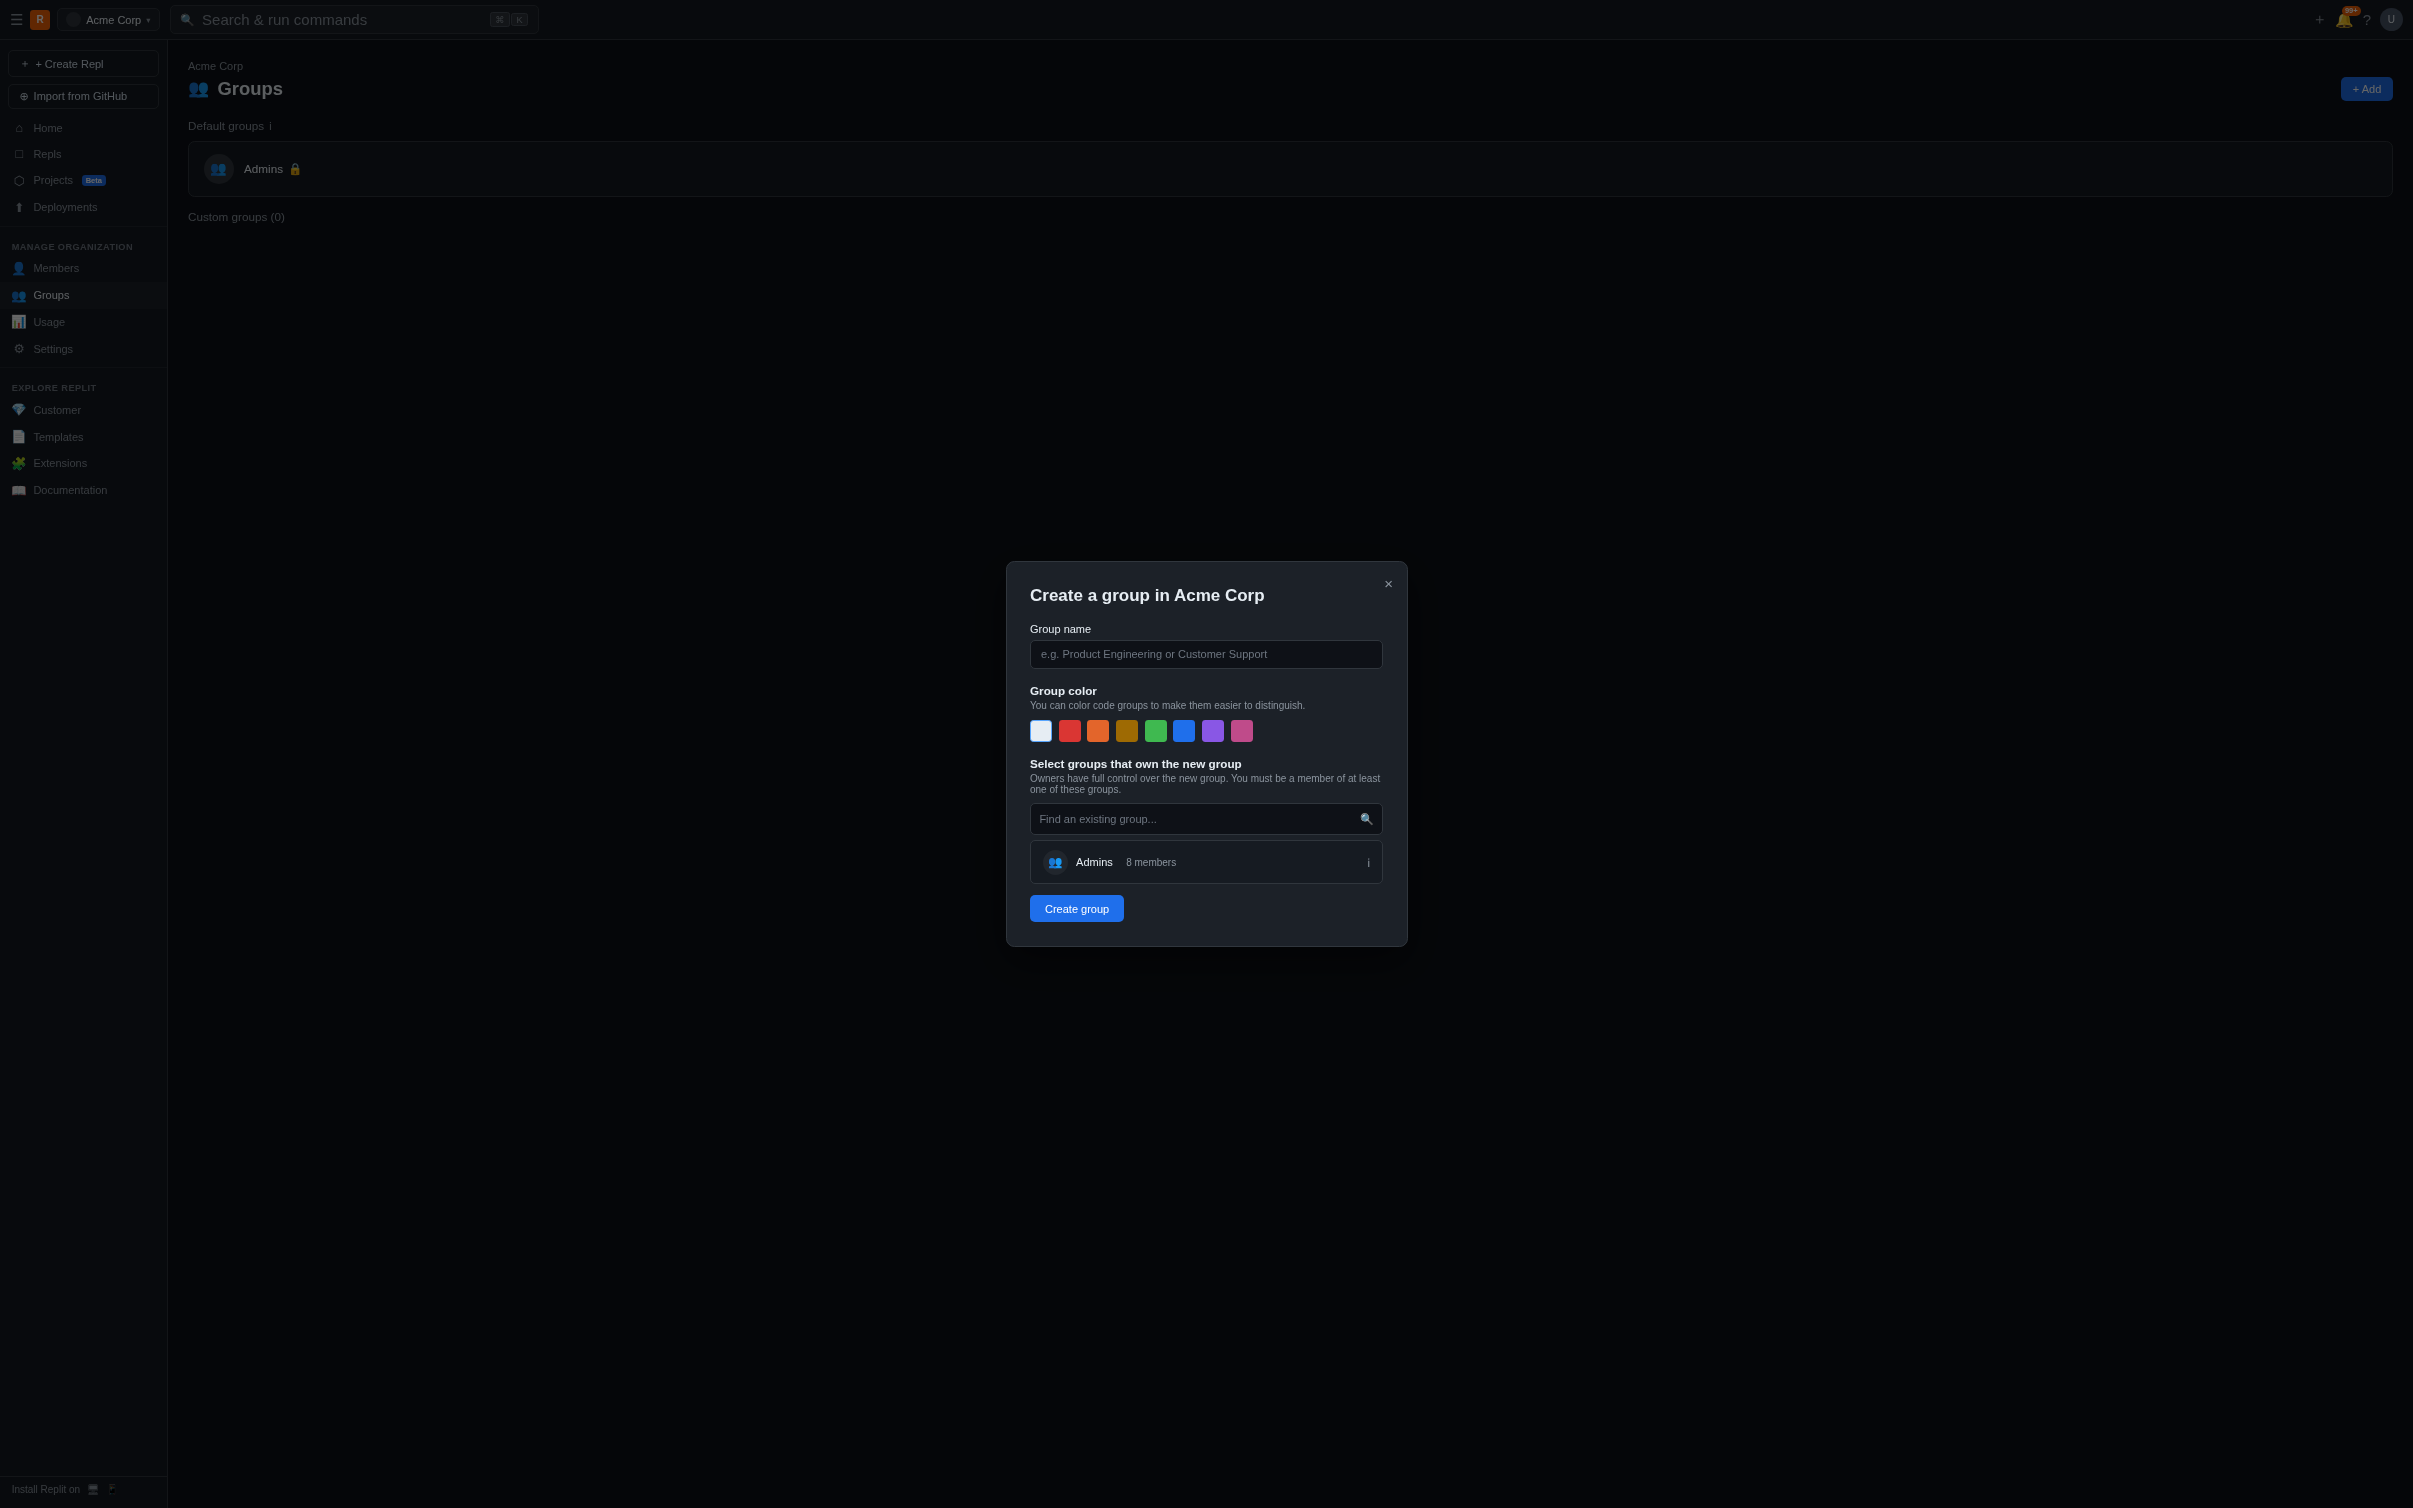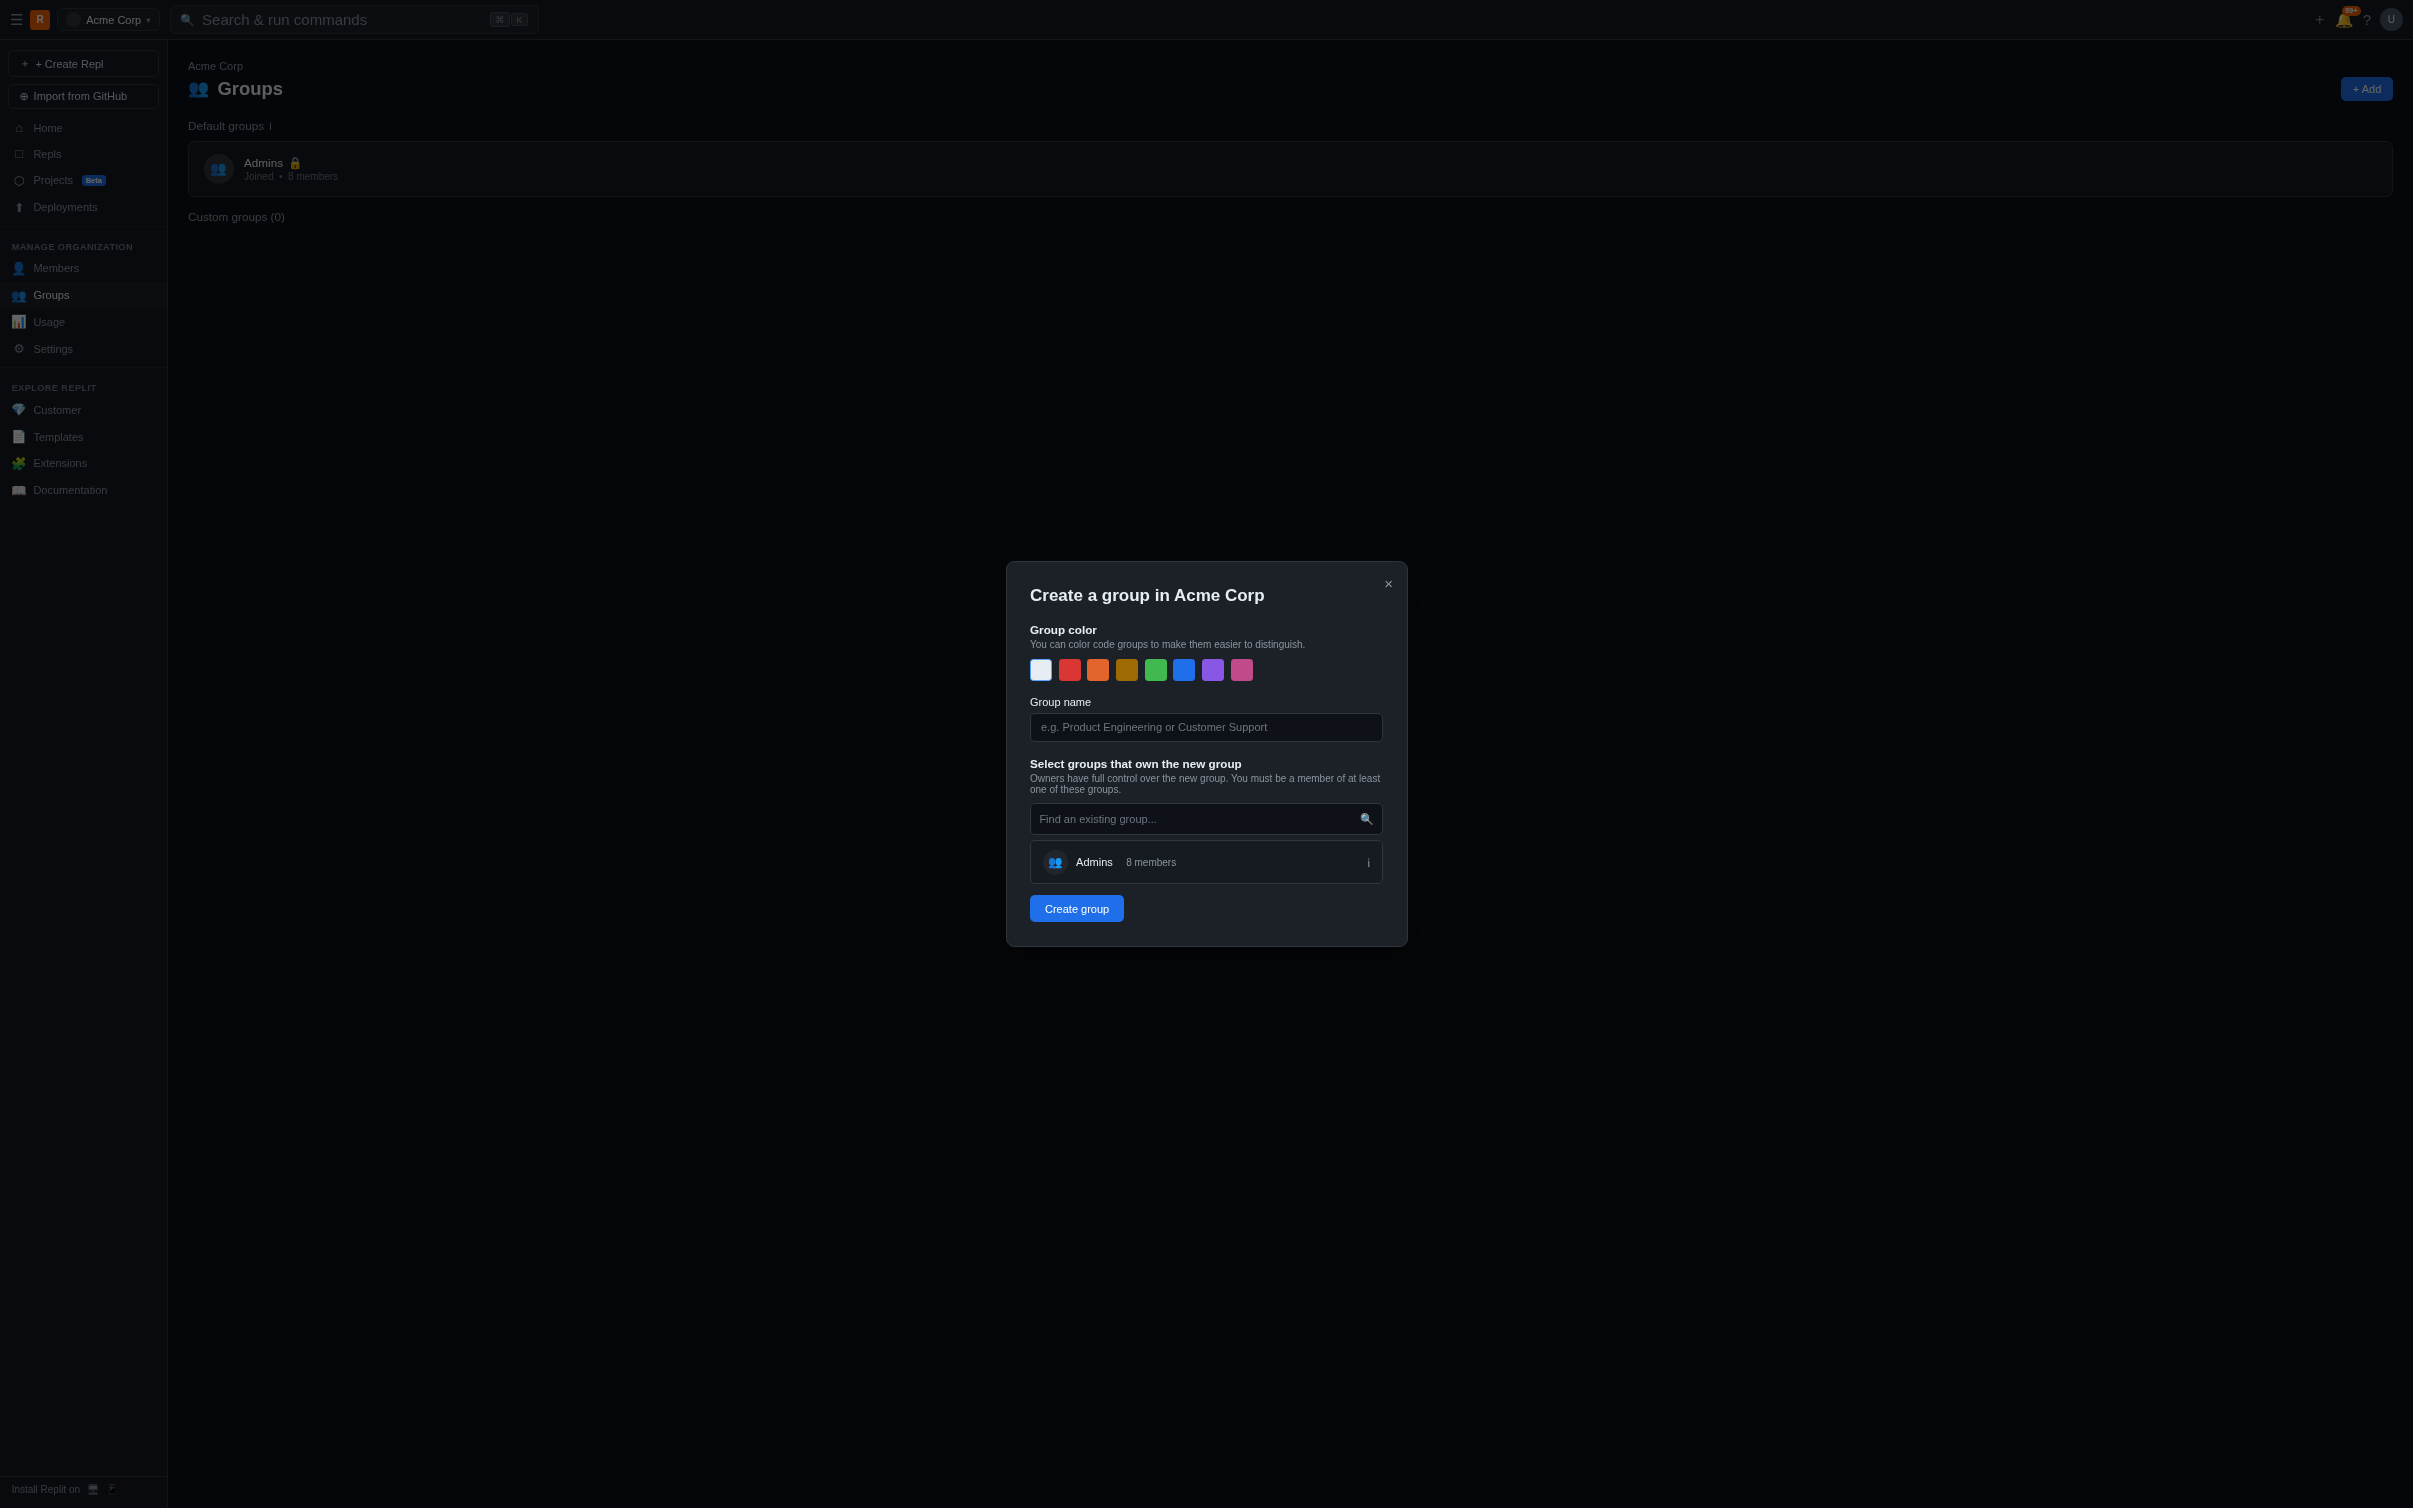--- a/index.html
+++ b/index.html
@@ -334,60 +334,55 @@
         <span class="info-icon">ℹ</span>
       </div>
 
       <div class="group-card">
         <div class="group-avatar">👥</div>
         <div class="group-info">
           <div class="group-name">
             <span>Admins</span>
             <span>🔒</span>
           </div>
-          <div class="group-meta">
-            <span>Joined</span>
-            &nbsp;•&nbsp;
-            <span>8 members</span>
-          </div>
         </div>
       </div>
 
       <div class="section-header">
         <span>Custom groups (0)</span>
       </div>
 
     </div>
   </div>
 
   <div class="overlay">
     <div class="modal">
       <button class="modal-close">×</button>
       <div class="modal-title">Create a group in Acme Corp</div>
+
+      
+      <div class="form-section">
+        <div class="form-label">Group name</div>
+        <input class="form-input" type="text" placeholder="e.g. Product Engineering or Customer Support" style="">
+      </div>
 
       
       <div class="form-section">
         <div class="color-label">Group color</div>
         <div class="color-sublabel">You can color code groups to make them easier to distinguish.</div>
         <div class="color-swatches">
           <div class="color-swatch selected" style="background:#e6edf3"></div>
           <div class="color-swatch" style="background:#da3633"></div>
           <div class="color-swatch" style="background:#e3652b"></div>
           <div class="color-swatch" style="background:#9e6a03"></div>
           <div class="color-swatch" style="background:#3fb950"></div>
           <div class="color-swatch" style="background:#1f6feb"></div>
           <div class="color-swatch" style="background:#8957e5"></div>
           <div class="color-swatch" style="background:#bf4b8a"></div>
         </div>
-      </div>
-
-      
-      <div class="form-section">
-        <div class="form-label">Group name</div>
-        <input class="form-input" type="text" placeholder="e.g. Product Engineering or Customer Support" style="">
       </div>
 
       
       <div class="group-owner-section">
         <div class="group-owner-title">Select groups that own the new group</div>
         <div class="group-owner-sublabel">Owners have full control over the new group. You must be a member of at least one of these groups.</div>
         <div class="group-search-wrapper">
           <input type="text" placeholder="Find an existing group..." style="">
           <span class="search-icon-sm">🔍</span>
         </div>

